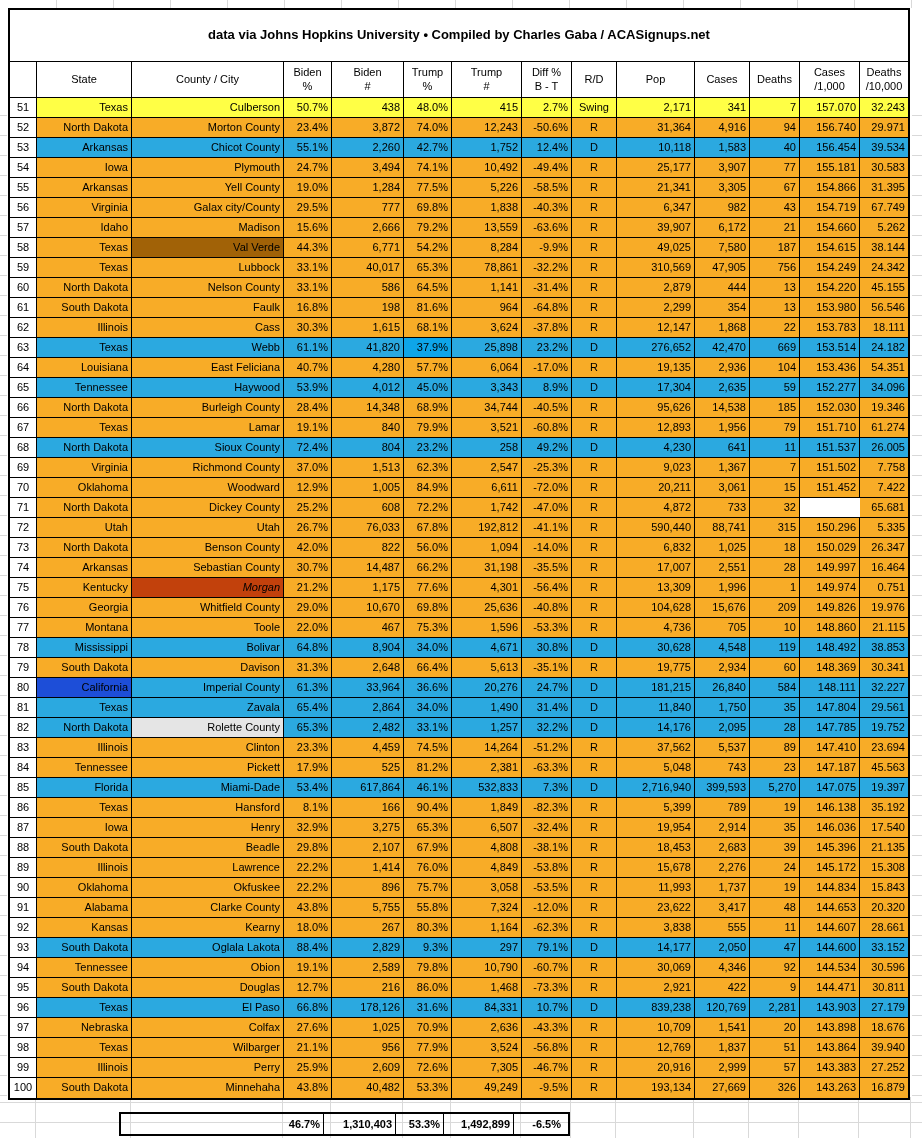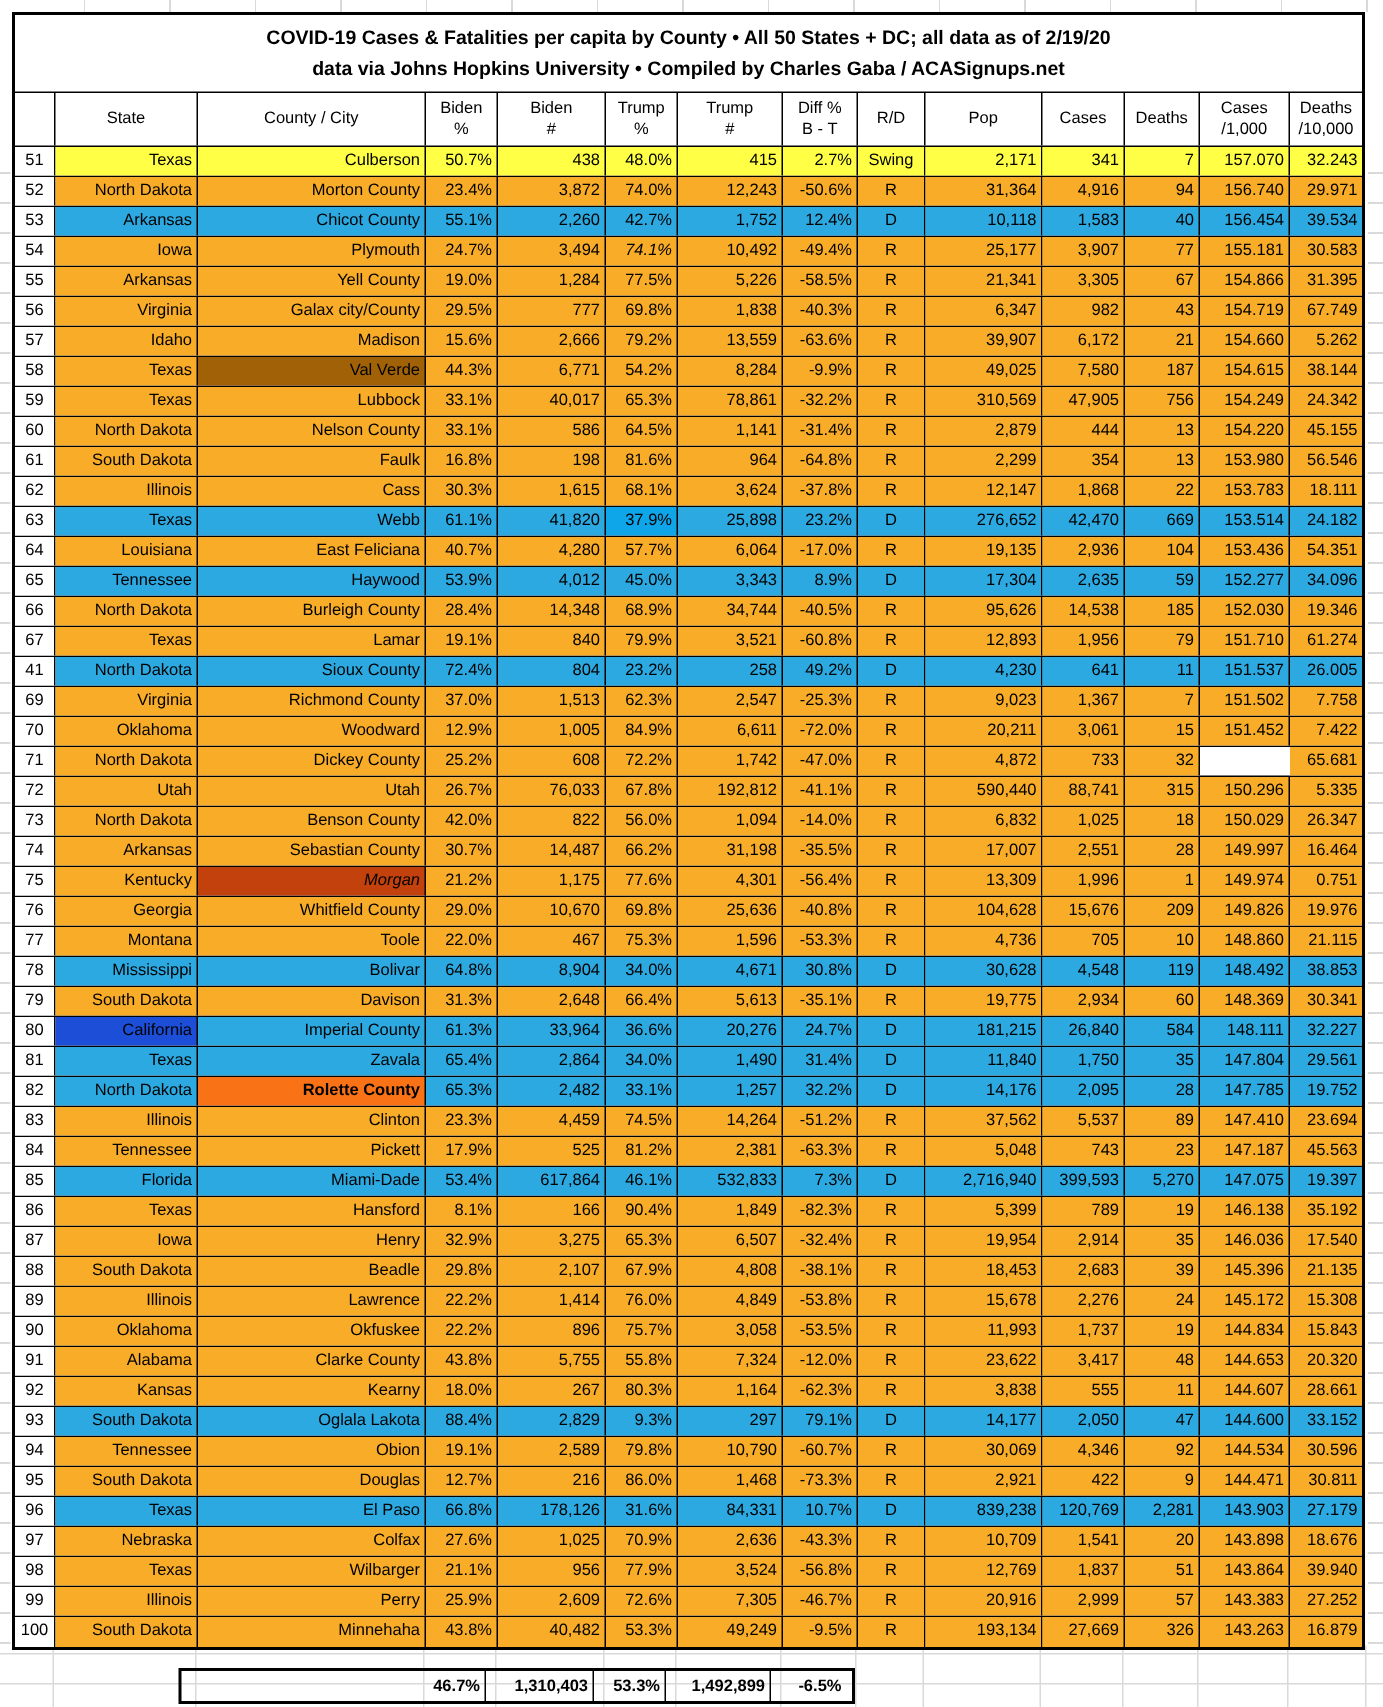--- a/index.html
+++ b/index.html
@@ -106,21 +106,20 @@
     <div class="vline" style="left: 615px; top: 1097px; height: 41px;"></div>
     <div class="vline" style="left: 693px; top: 1097px; height: 41px;"></div>
     <div class="vline" style="left: 748px; top: 1097px; height: 41px;"></div>
     <div class="vline" style="left: 798px; top: 1097px; height: 41px;"></div>
     <div class="vline" style="left: 858px; top: 1097px; height: 41px;"></div>
     <div class="vline" style="left: 910px; top: 1097px; height: 41px;"></div>
   </div>
 
 <div class="sheet-table">
   <div class="title-box">
-    <div>COVID-19 Cases &amp; Fatalities per capita by County • All 50 States + DC; all data as of 2/19/20</div>
     <div>data via Johns Hopkins University • Compiled by Charles Gaba / ACASignups.net</div>
   </div>
   <div class="hdr-row">
     <div class="hdr-cell c0">
         <span></span>
         <span></span>
       </div>
     <div class="hdr-cell c1">
         <span>State</span>
         <span></span>
@@ -222,21 +221,21 @@
         <div class="cell c11 num" style="background: rgb(43, 169, 224);">40</div>
         <div class="cell c12 num" style="background: rgb(43, 169, 224);">156.454</div>
         <div class="cell c13 num" style="background: rgb(43, 169, 224);">39.534</div>
       </div>
       <div class="row">
         <div class="cell c0 rank">54</div>
         <div class="cell c1 num" style="background: rgb(248, 172, 39);">Iowa</div>
         <div class="cell c2 num" style="background: rgb(248, 172, 39);">Plymouth</div>
         <div class="cell c3 num" style="background: rgb(248, 172, 39);">24.7%</div>
         <div class="cell c4 num" style="background: rgb(248, 172, 39);">3,494</div>
-        <div class="cell c5 num" style="background: rgb(248, 172, 39); font-style: italic;">74.1%</div>
+        <div class="cell c5 num" style="background: rgb(248, 172, 39);">74.1%</div>
         <div class="cell c6 num" style="background: rgb(248, 172, 39);">10,492</div>
         <div class="cell c7 num" style="background: rgb(248, 172, 39);">-49.4%</div>
         <div class="cell c8 ctr" style="background: rgb(248, 172, 39);">R</div>
         <div class="cell c9 num" style="background: rgb(248, 172, 39);">25,177</div>
         <div class="cell c10 num" style="background: rgb(248, 172, 39);">3,907</div>
         <div class="cell c11 num" style="background: rgb(248, 172, 39);">77</div>
         <div class="cell c12 num" style="background: rgb(248, 172, 39);">155.181</div>
         <div class="cell c13 num" style="background: rgb(248, 172, 39);">30.583</div>
       </div>
       <div class="row">
@@ -441,21 +440,21 @@
         <div class="cell c6 num" style="background: rgb(248, 172, 39);">3,521</div>
         <div class="cell c7 num" style="background: rgb(248, 172, 39);">-60.8%</div>
         <div class="cell c8 ctr" style="background: rgb(248, 172, 39);">R</div>
         <div class="cell c9 num" style="background: rgb(248, 172, 39);">12,893</div>
         <div class="cell c10 num" style="background: rgb(248, 172, 39);">1,956</div>
         <div class="cell c11 num" style="background: rgb(248, 172, 39);">79</div>
         <div class="cell c12 num" style="background: rgb(248, 172, 39);">151.710</div>
         <div class="cell c13 num" style="background: rgb(248, 172, 39);">61.274</div>
       </div>
       <div class="row">
-        <div class="cell c0 rank">41</div>
+        <div class="cell c0 rank">68</div>
         <div class="cell c1 num" style="background: rgb(43, 169, 224);">North Dakota</div>
         <div class="cell c2 num" style="background: rgb(43, 169, 224);">Sioux County</div>
         <div class="cell c3 num" style="background: rgb(43, 169, 224);">72.4%</div>
         <div class="cell c4 num" style="background: rgb(43, 169, 224);">804</div>
         <div class="cell c5 num" style="background: rgb(43, 169, 224);">23.2%</div>
         <div class="cell c6 num" style="background: rgb(43, 169, 224);">258</div>
         <div class="cell c7 num" style="background: rgb(43, 169, 224);">49.2%</div>
         <div class="cell c8 ctr" style="background: rgb(43, 169, 224);">D</div>
         <div class="cell c9 num" style="background: rgb(43, 169, 224);">4,230</div>
         <div class="cell c10 num" style="background: rgb(43, 169, 224);">641</div>
@@ -667,21 +666,21 @@
         <div class="cell c8 ctr" style="background: rgb(43, 169, 224);">D</div>
         <div class="cell c9 num" style="background: rgb(43, 169, 224);">11,840</div>
         <div class="cell c10 num" style="background: rgb(43, 169, 224);">1,750</div>
         <div class="cell c11 num" style="background: rgb(43, 169, 224);">35</div>
         <div class="cell c12 num" style="background: rgb(43, 169, 224);">147.804</div>
         <div class="cell c13 num" style="background: rgb(43, 169, 224);">29.561</div>
       </div>
       <div class="row">
         <div class="cell c0 rank">82</div>
         <div class="cell c1 num" style="background: rgb(43, 169, 224);">North Dakota</div>
-        <div class="cell c2 num" style="background: #f97316; font-weight: bold;">Rolette County</div>
+        <div class="cell c2 num" style="background: #e5e5e5;">Rolette County</div>
         <div class="cell c3 num" style="background: rgb(43, 169, 224);">65.3%</div>
         <div class="cell c4 num" style="background: rgb(43, 169, 224);">2,482</div>
         <div class="cell c5 num" style="background: rgb(43, 169, 224);">33.1%</div>
         <div class="cell c6 num" style="background: rgb(43, 169, 224);">1,257</div>
         <div class="cell c7 num" style="background: rgb(43, 169, 224);">32.2%</div>
         <div class="cell c8 ctr" style="background: rgb(43, 169, 224);">D</div>
         <div class="cell c9 num" style="background: rgb(43, 169, 224);">14,176</div>
         <div class="cell c10 num" style="background: rgb(43, 169, 224);">2,095</div>
         <div class="cell c11 num" style="background: rgb(43, 169, 224);">28</div>
         <div class="cell c12 num" style="background: rgb(43, 169, 224);">147.785</div>

